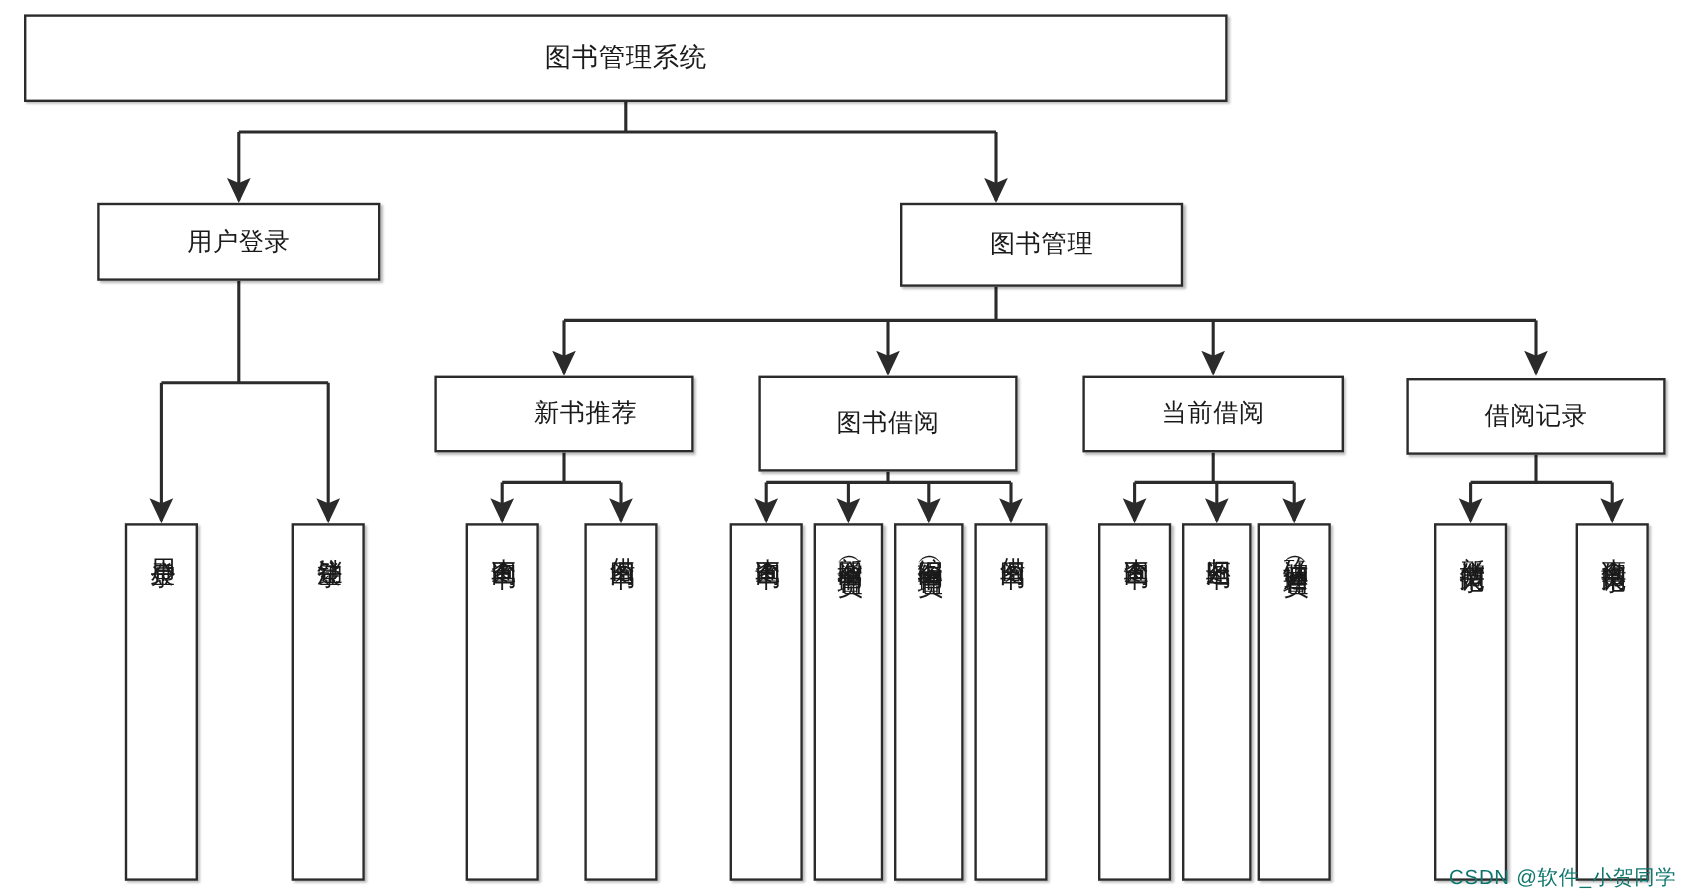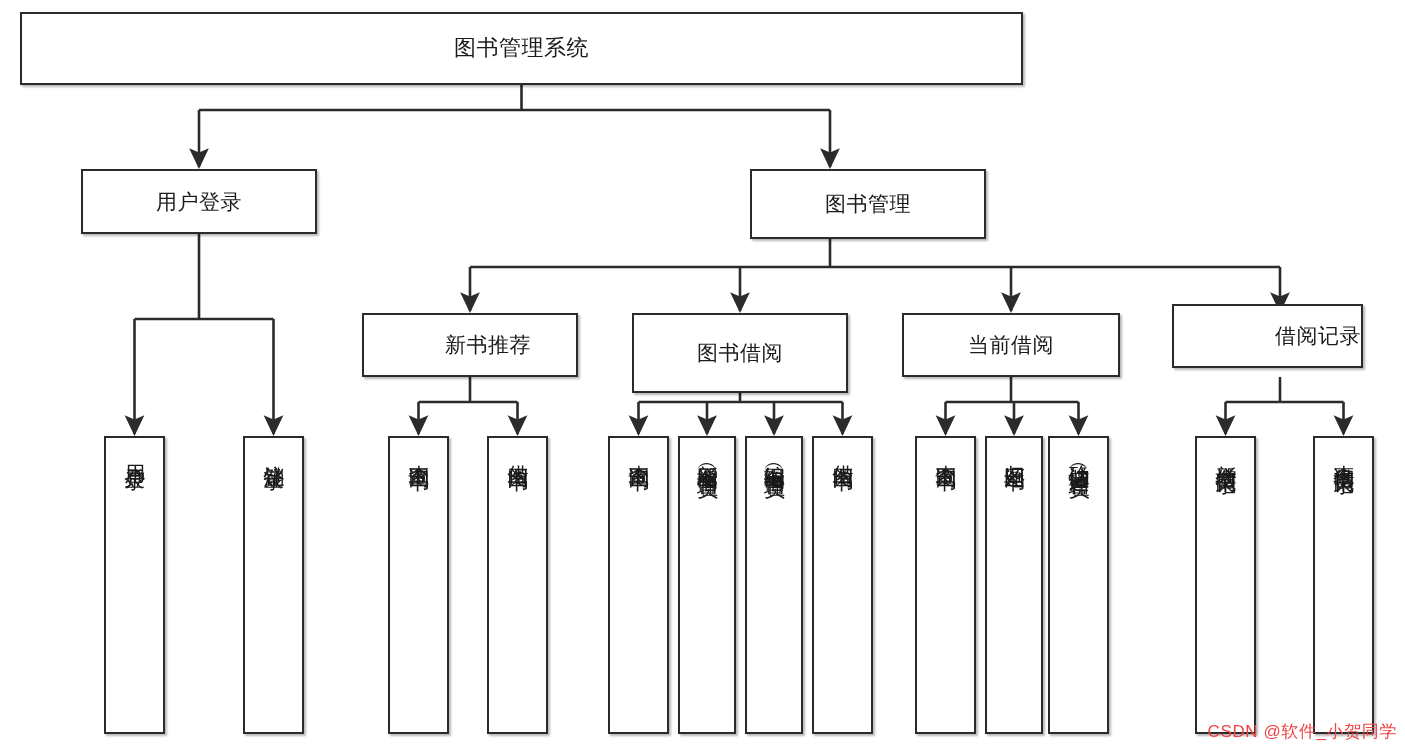--- a/index.html
+++ b/index.html
@@ -59,21 +59,21 @@
     font-size: 21px;
     letter-spacing: 2px;
     line-height: 1.18;
     white-space: nowrap;
   }
   #watermark {
     position: absolute;
     right: 8px;
     bottom: 4px;
     font-size: 17px;
-    color: #ef4444;
+    color: #0f766e;
     letter-spacing: 0.6px;
     z-index: 5;
     white-space: nowrap;
   }
 </style>
 </head>
 <body>
 
 <div id="canvas">
 
@@ -132,21 +132,21 @@
       </div>
       <div class="node level3 horiz" style="left: 362px; top: 313px; width: 216px; height: 64px; padding-left: 36px;">
         <span class="node-label">新书推荐</span>
       </div>
       <div class="node level3 horiz" style="left: 632px; top: 313px; width: 216px; height: 80px;">
         <span class="node-label">图书借阅</span>
       </div>
       <div class="node level3 horiz" style="left: 902px; top: 313px; width: 218px; height: 64px;">
         <span class="node-label">当前借阅</span>
       </div>
-      <div class="node level3 horiz" style="left: 1172px; top: 304px; width: 191px; height: 64px; justify-content: flex-end;">
+      <div class="node level3 horiz" style="left: 1172px; top: 315px; width: 216px; height: 64px;">
         <span class="node-label">借阅记录</span>
       </div>
       <div class="node leaf vert" style="left: 104px; top: 436px; width: 61px; height: 298px;">
         <span class="node-label">用户登录</span>
       </div>
       <div class="node leaf vert" style="left: 243px; top: 436px; width: 61px; height: 298px;">
         <span class="node-label">注销登录</span>
       </div>
       <div class="node leaf vert" style="left: 388px; top: 436px; width: 61px; height: 298px;">
         <span class="node-label">查询图书</span>

